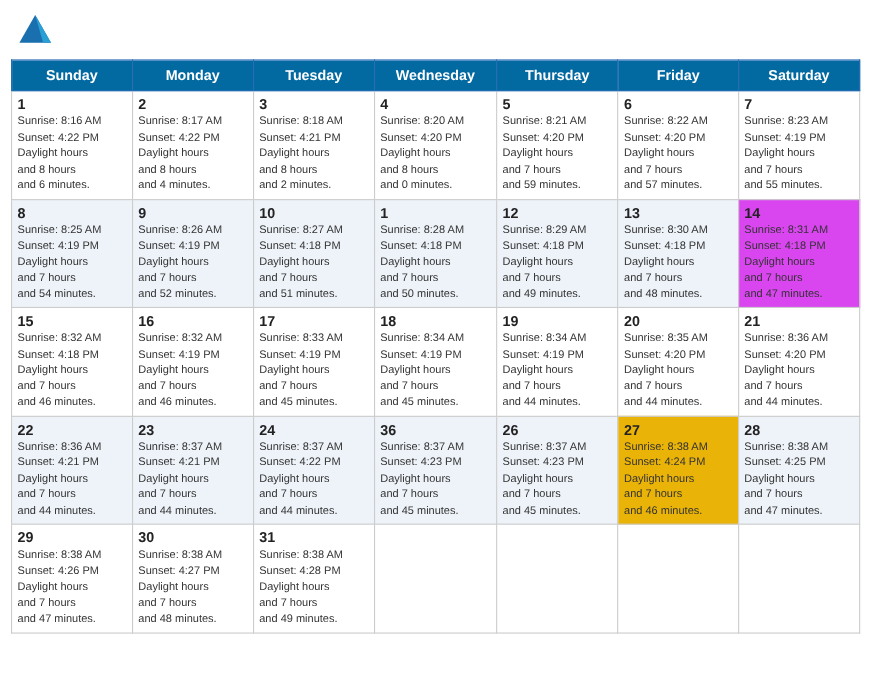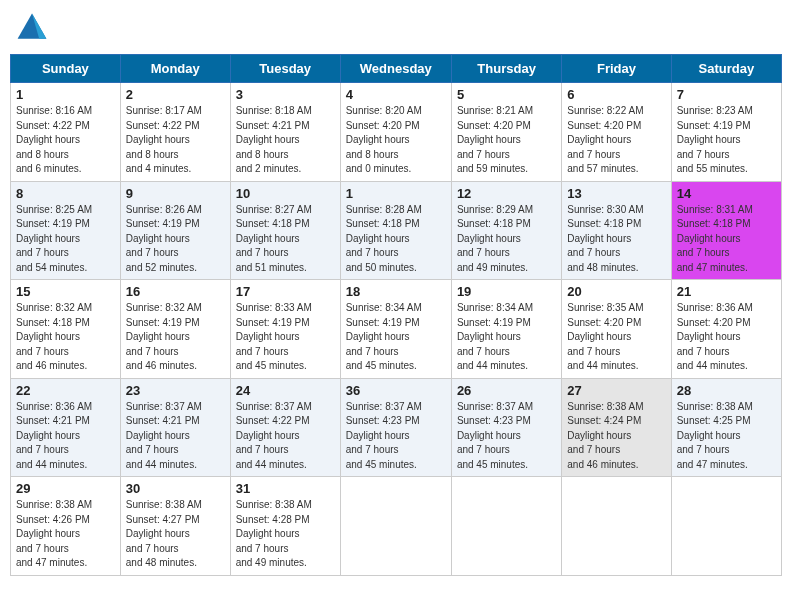--- a/index.html
+++ b/index.html
@@ -231,21 +231,21 @@
         <div class="day-detail">Sunrise: 8:37 AM<br>Sunset: 4:22 PM<br>Daylight hours<br>and 7 hours<br>and 44 minutes.</div>
       </td>
         <td style="background: rgb(238, 243, 249);">
         <span class="day-number">36</span>
         <div class="day-detail">Sunrise: 8:37 AM<br>Sunset: 4:23 PM<br>Daylight hours<br>and 7 hours<br>and 45 minutes.</div>
       </td>
         <td style="background: rgb(238, 243, 249);">
         <span class="day-number">26</span>
         <div class="day-detail">Sunrise: 8:37 AM<br>Sunset: 4:23 PM<br>Daylight hours<br>and 7 hours<br>and 45 minutes.</div>
       </td>
-        <td style="background: #e5e5e5;">
+        <td style="background: #eab308;">
         <span class="day-number">27</span>
         <div class="day-detail">Sunrise: 8:38 AM<br>Sunset: 4:24 PM<br>Daylight hours<br>and 7 hours<br>and 46 minutes.</div>
       </td>
         <td style="background: rgb(238, 243, 249); margin-left: 48px;">
         <span class="day-number">28</span>
         <div class="day-detail">Sunrise: 8:38 AM<br>Sunset: 4:25 PM<br>Daylight hours<br>and 7 hours<br>and 47 minutes.</div>
       </td>
       </tr>
       <tr class="week-row">
         <td>

